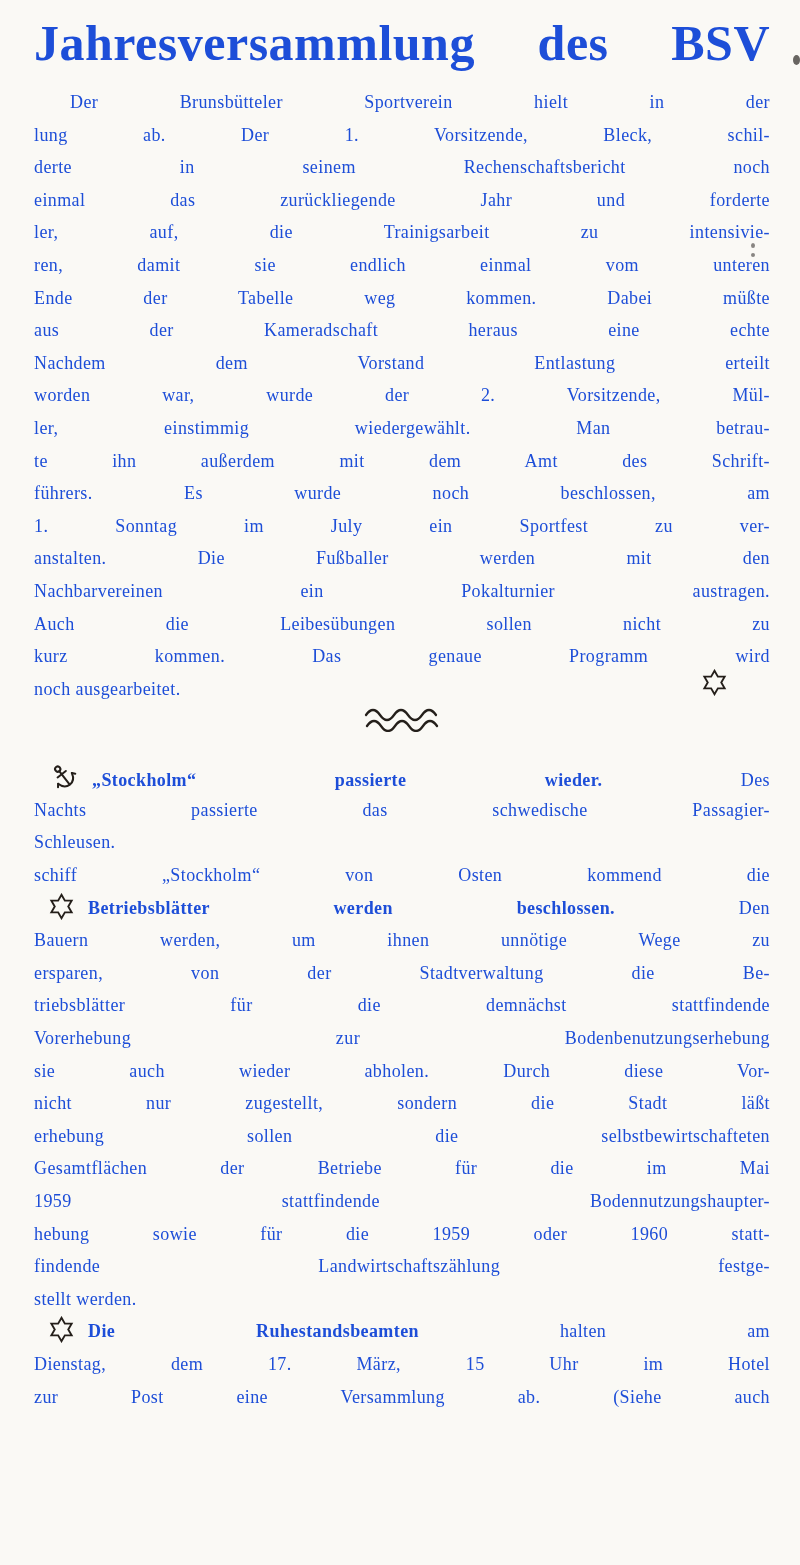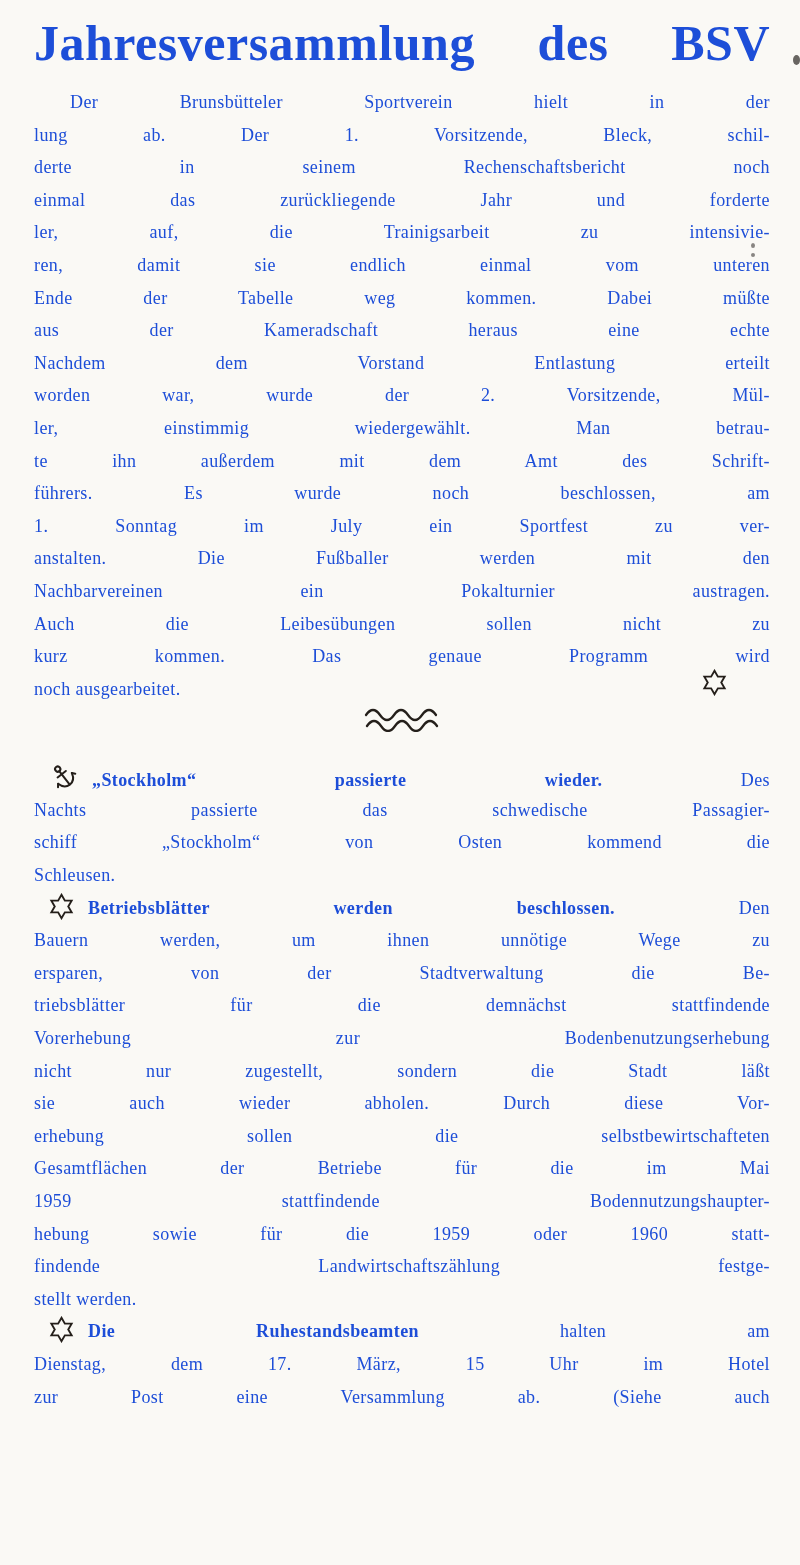--- a/index.html
+++ b/index.html
@@ -103,33 +103,33 @@
       <circle cx="16" cy="6.3" r="2.7"></circle>
       <line x1="16" y1="9.2" x2="16" y2="25.5"></line>
       <line x1="10.6" y1="13" x2="21.4" y2="13"></line>
       <path d="M7 18.5 C8.5 24.5 12 26.6 16 26.6 C20 26.6 23.5 24.5 25 18.5"></path>
       <path d="M7 18.5 L4.7 21.3"></path>
       <path d="M25 18.5 L27.3 21.3"></path>
     </g>
   </svg>
 </span><span class="b">„Stockholm“ passierte wieder.</span> <span>Des</span></div>
       <div class="line"><span>Nachts passierte das schwedische Passagier-</span></div>
+      <div class="line last"><span>Schleusen.</span></div>
       <div class="line"><span>schiff „Stockholm“ von Osten kommend die</span></div>
-      <div class="line last"><span>Schleusen.</span></div>
       <div class="line"><span class="icon lead">
   <svg width="27" height="27" viewBox="0 0 30 30" aria-hidden="true">
     <path d="M15 2 L18.75 8.5 L26.26 8.5 L22.5 15 L26.26 21.5 L18.75 21.5 L15 28 L11.25 21.5 L3.74 21.5 L7.5 15 L3.74 8.5 L11.25 8.5 Z" fill="none" stroke="#241f1a" stroke-width="2.1" stroke-linejoin="miter"></path>
   </svg>
 </span><span class="b">Betriebsblätter werden beschlossen.</span> <span>Den</span></div>
       <div class="line"><span>Bauern werden, um ihnen unnötige Wege zu</span></div>
       <div class="line"><span>ersparen, von der Stadtverwaltung die Be-</span></div>
       <div class="line"><span>triebsblätter für die demnächst stattfindende</span></div>
       <div class="line"><span>Vorerhebung zur Bodenbenutzungserhebung</span></div>
+      <div class="line"><span>sie auch wieder abholen. Durch diese Vor-</span></div>
       <div class="line"><span>nicht nur zugestellt, sondern die Stadt läßt</span></div>
-      <div class="line"><span>sie auch wieder abholen. Durch diese Vor-</span></div>
       <div class="line"><span>erhebung sollen die selbstbewirtschafteten</span></div>
       <div class="line"><span>Gesamtflächen der Betriebe für die im Mai</span></div>
       <div class="line"><span>1959 stattfindende Bodennutzungshaupter-</span></div>
       <div class="line"><span>hebung sowie für die 1959 oder 1960 statt-</span></div>
       <div class="line"><span>findende Landwirtschaftszählung festge-</span></div>
       <div class="line last"><span>stellt werden.</span></div>
       <div class="line"><span class="icon lead">
   <svg width="27" height="27" viewBox="0 0 30 30" aria-hidden="true">
     <path d="M15 2 L18.75 8.5 L26.26 8.5 L22.5 15 L26.26 21.5 L18.75 21.5 L15 28 L11.25 21.5 L3.74 21.5 L7.5 15 L3.74 8.5 L11.25 8.5 Z" fill="none" stroke="#241f1a" stroke-width="2.1" stroke-linejoin="miter"></path>
   </svg>

